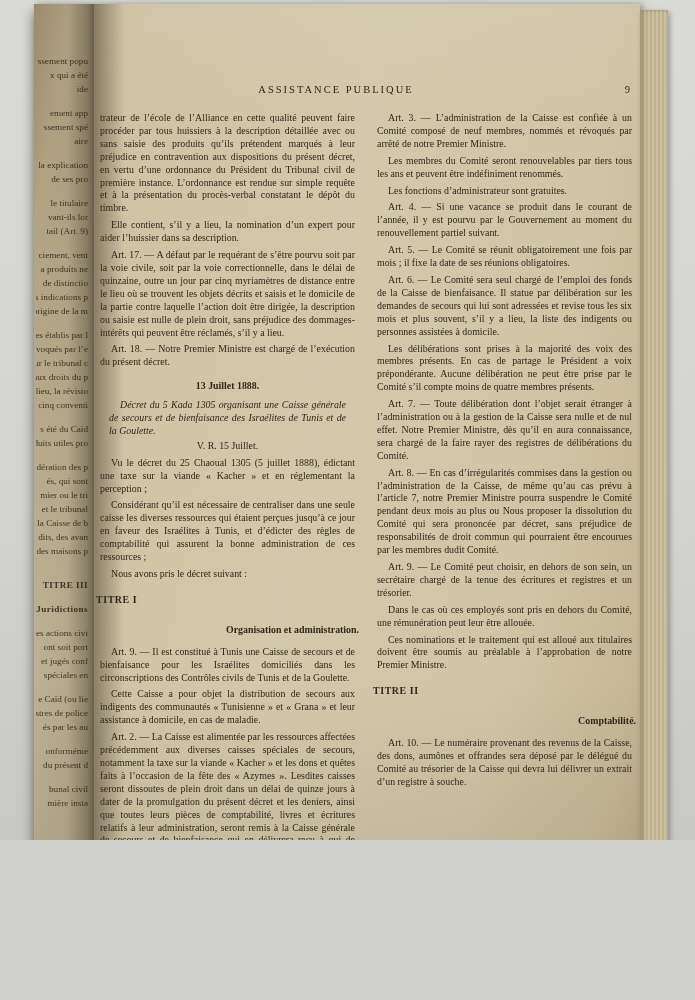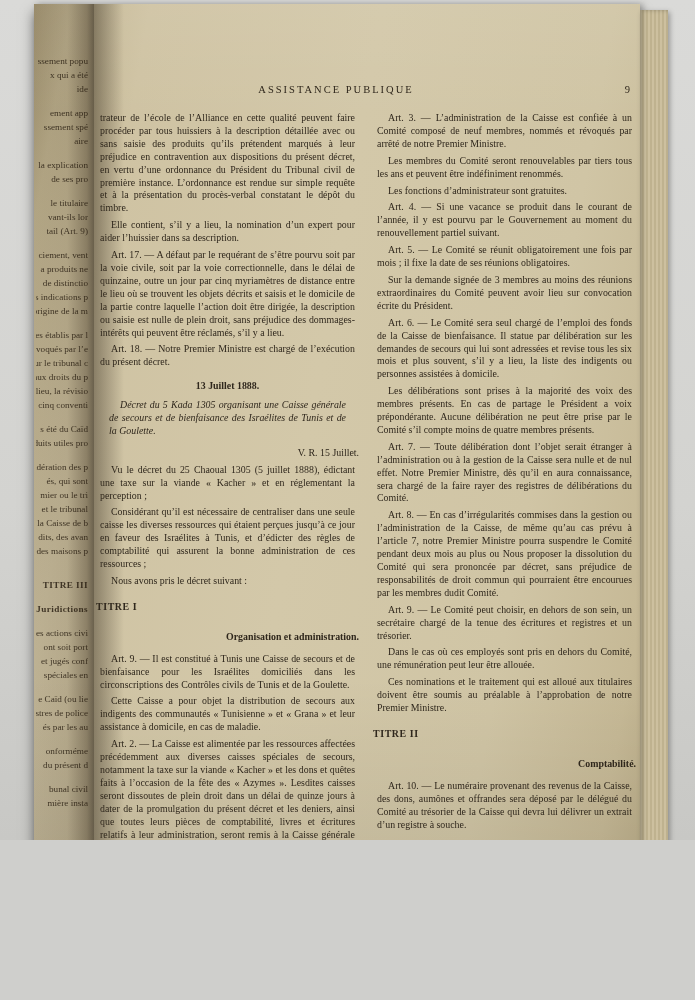--- a/index.html
+++ b/index.html
@@ -38,21 +38,21 @@
   .header{position:relative;height:16px;margin-bottom:8px;}
   .title{position:absolute;left:0;right:60px;text-align:center;font-size:10.5px;letter-spacing:2px;}
   .pageno{position:absolute;right:6px;top:0;font-size:10.5px;}
   .cols{display:flex;gap:14px;}
   .col{width:263px;font-size:9.9px;line-height:12.9px;text-align:justify;}
   .para{margin:4px;}
   .para.ind{text-indent:11px;}
   .para.cont{text-indent:0;}
   .para.date{text-align:center;font-weight:bold;margin:11px 0 6px;text-indent:0;}
   .para.ital{font-style:italic;text-indent:11px;margin:2px 13px;}
-  .para.vr{text-align:right;margin:9px 0 4px;text-indent:0;}
+  .para.vr{text-align:center;margin:2px 0 4px;text-indent:0;}
   .para.titre{text-align:left;font-weight:bold;margin:13px 0 3px;letter-spacing:.6px;text-indent:0;}
   .para.sect{text-align:right;font-weight:bold;margin:17px 0 9px;text-indent:0;}
   
   .watermark{position:absolute;left:150px;top:851px;font-size:47px;letter-spacing:1px;
         white-space:nowrap;opacity:.82;font-family:"Liberation Serif",serif;}
 </style>
 </head>
 <body>
 
 <div class="stage">
@@ -146,21 +146,20 @@
           <div class="para ind">Art. 9. — Il est constitué à Tunis une Caisse de secours et de bienfaisance pour les Israélites domiciliés dans les circonscriptions des Contrôles civils de Tunis et de la Goulette.</div>
           <div class="para ind">Cette Caisse a pour objet la distribution de secours aux indigents des communautés « Tunisienne » et « Grana » et leur assistance à domicile, en cas de maladie.</div>
           <div class="para ind">Art. 2. — La Caisse est alimentée par les ressources affectées précédemment aux diverses caisses spéciales de secours, notamment la taxe sur la viande « Kacher » et les dons et quêtes faits à l’occasion de la fête des « Azymes ». Lesdites caisses seront dissoutes de plein droit dans un délai de quinze jours à dater de la promulgation du présent décret et les deniers, ainsi que toutes leurs pièces de comptabilité, livres et écritures relatifs à leur administration, seront remis à la Caisse générale de secours et de bienfaisance qui en délivrera reçu à qui de droit.</div>
         </div>
       <div class="col">
           <div class="para ind">Art. 3. — L’administration de la Caisse est confiée à un Comité composé de neuf membres, nommés et révoqués par arrêté de notre Premier Ministre.</div>
           <div class="para ind">Les membres du Comité seront renouvelables par tiers tous les ans et peuvent être indéfiniment renommés.</div>
           <div class="para ind">Les fonctions d’administrateur sont gratuites.</div>
           <div class="para ind">Art. 4. — Si une vacance se produit dans le courant de l’année, il y est pourvu par le Gouvernement au moment du renouvellement partiel suivant.</div>
           <div class="para ind">Art. 5. — Le Comité se réunit obligatoirement une fois par mois ; il fixe la date de ses réunions obligatoires.</div>
-          <div class="para ind">Sur la demande signée de 3 membres au moins des réunions extraordinaires du Comité peuvent avoir lieu sur convocation écrite du Président.</div>
           <div class="para ind">Art. 6. — Le Comité sera seul chargé de l’emploi des fonds de la Caisse de bienfaisance. Il statue par délibération sur les demandes de secours qui lui sont adressées et revise tous les six mois et plus souvent, s’il y a lieu, la liste des indigents ou personnes assistées à domicile.</div>
           <div class="para ind">Les délibérations sont prises à la majorité des voix des membres présents. En cas de partage le Président a voix prépondérante. Aucune délibération ne peut être prise par le Comité s’il compte moins de quatre membres présents.</div>
           <div class="para ind">Art. 7. — Toute délibération dont l’objet serait étranger à l’administration ou à la gestion de la Caisse sera nulle et de nul effet. Notre Premier Ministre, dès qu’il en aura connaissance, sera chargé de la faire rayer des registres de délibérations du Comité.</div>
           <div class="para ind">Art. 8. — En cas d’irrégularités commises dans la gestion ou l’administration de la Caisse, de même qu’au cas prévu à l’article 7, notre Premier Ministre pourra suspendre le Comité pendant deux mois au plus ou Nous proposer la dissolution du Comité qui sera prononcée par décret, sans préjudice de responsabilités de droit commun qui pourraient être encourues par les membres dudit Comité.</div>
           <div class="para ind">Art. 9. — Le Comité peut choisir, en dehors de son sein, un secrétaire chargé de la tenue des écritures et registres et un trésorier.</div>
           <div class="para ind">Dans le cas où ces employés sont pris en dehors du Comité, une rémunération peut leur être allouée.</div>
           <div class="para ind">Ces nominations et le traitement qui est alloué aux titulaires doivent être soumis au préalable à l’approbation de notre Premier Ministre.</div>
           <div class="para titre">TITRE II</div>
           <div class="para sect">Comptabilité.</div>
           <div class="para ind">Art. 10. — Le numéraire provenant des revenus de la Caisse, des dons, aumônes et offrandes sera déposé par le délégué du Comité au trésorier de la Caisse qui devra lui délivrer un extrait d’un registre à souche.</div>

